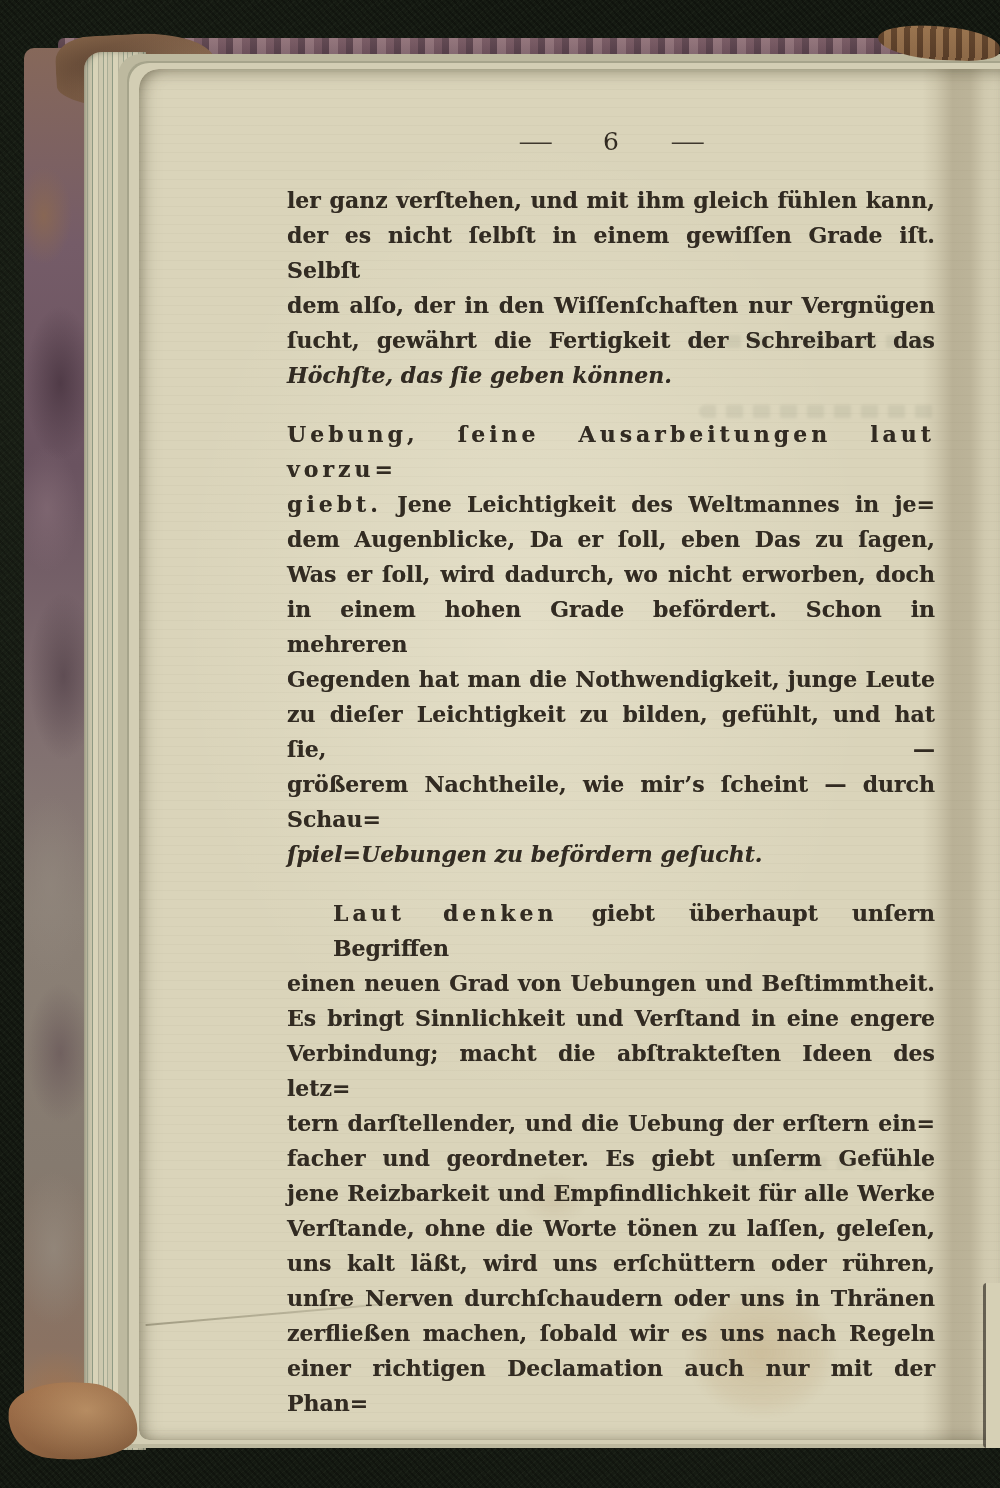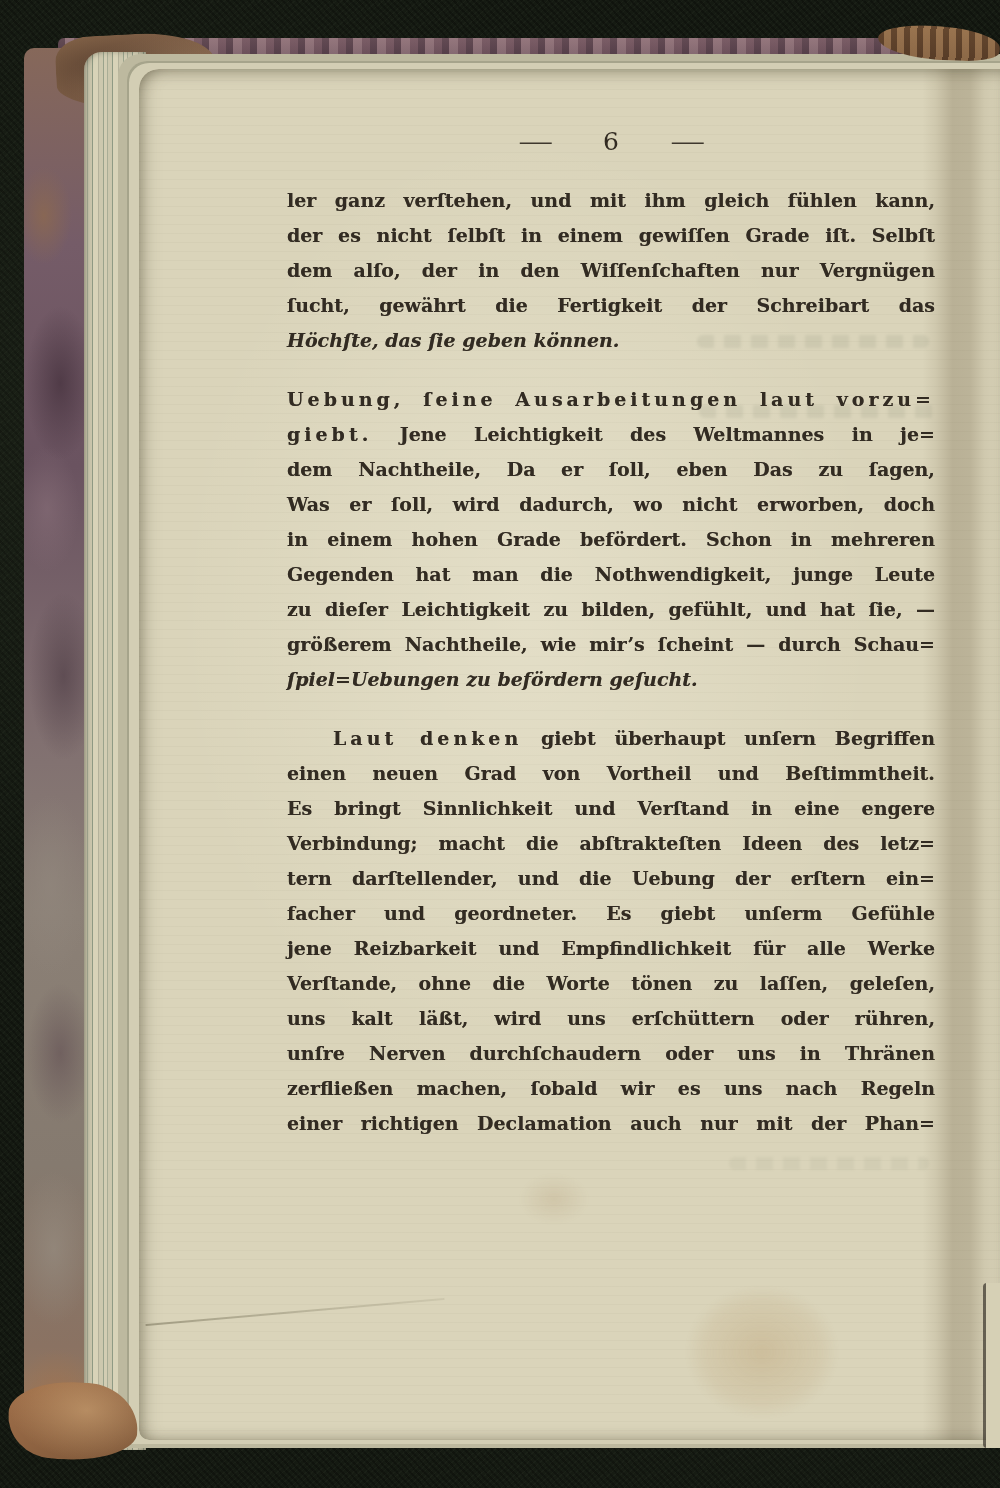--- a/index.html
+++ b/index.html
@@ -140,21 +140,21 @@
   }
   .pg-header{
     display:flex;justify-content:center;align-items:center;gap:56px;
     font-size:25px;line-height:30px;margin-bottom:26px;
     color:var(--ink,#322b22);
   }
   .pg-header .dash{letter-spacing:-1px;transform:scaleX(1.4);opacity:.92;}
   .para{margin:0 0 24px 0;}
   .para:last-child{margin-bottom:0;}
   .line{
-    font-size:19px;line-height:35px;font-weight:700;
+    font-size:22px;line-height:35px;font-weight:700;
     text-align:justify;text-align-last:justify;
     white-space:normal;
     text-shadow:0 0 .5px rgba(50,43,34,.55);
   }
   .line.short{text-align-last:left;font-style:italic;}
   .line.indent{padding-left:46px;}
   .seg.sperr{letter-spacing:4px;}
 </style>
 </head>
 <body>
@@ -185,31 +185,31 @@
   <div class="para">
         <div class="line"><span class="seg">ler ganz verſtehen, und mit ihm gleich fühlen kann,</span></div>
         <div class="line"><span class="seg">der es nicht ſelbſt in einem gewiſſen Grade iſt. Selbſt</span></div>
         <div class="line"><span class="seg">dem alſo, der in den Wiſſenſchaften nur Vergnügen</span></div>
         <div class="line"><span class="seg">ſucht, gewährt die Fertigkeit der Schreibart das</span></div>
         <div class="line short"><span class="seg">Höchſte, das ſie geben können.</span></div>
       </div>
       <div class="para">
         <div class="line"><span class="seg sperr">Uebung, ſeine Ausarbeitungen laut vorzu=</span></div>
         <div class="line"><span class="seg sperr">giebt.</span><span class="seg"> Jene Leichtigkeit des Weltmannes in je=</span></div>
-        <div class="line"><span class="seg">dem Nachtheile, Da er ſoll, eben Das zu ſagen,</span></div>
+        <div class="line"><span class="seg">dem Augenblicke, Da er ſoll, eben Das zu ſagen,</span></div>
         <div class="line"><span class="seg">Was er ſoll, wird dadurch, wo nicht erworben, doch</span></div>
         <div class="line"><span class="seg">in einem hohen Grade befördert. Schon in mehreren</span></div>
         <div class="line"><span class="seg">Gegenden hat man die Nothwendigkeit, junge Leute</span></div>
         <div class="line"><span class="seg">zu dieſer Leichtigkeit zu bilden, gefühlt, und hat ſie, —</span></div>
         <div class="line"><span class="seg">größerem Nachtheile, wie mir’s ſcheint — durch Schau=</span></div>
         <div class="line short"><span class="seg">ſpiel=Uebungen zu befördern geſucht.</span></div>
       </div>
       <div class="para">
         <div class="line indent"><span class="seg sperr">Laut denken</span><span class="seg"> giebt überhaupt unſern Begriffen</span></div>
-        <div class="line"><span class="seg">einen neuen Grad von Vortheil und Beſtimmtheit.</span></div>
+        <div class="line"><span class="seg">einen neuen Grad von Uebungen und Beſtimmtheit.</span></div>
         <div class="line"><span class="seg">Es bringt Sinnlichkeit und Verſtand in eine engere</span></div>
         <div class="line"><span class="seg">Verbindung; macht die abſtrakteſten Ideen des letz=</span></div>
         <div class="line"><span class="seg">tern darſtellender, und die Uebung der erſtern ein=</span></div>
         <div class="line"><span class="seg">facher und geordneter. Es giebt unſerm Gefühle</span></div>
         <div class="line"><span class="seg">jene Reizbarkeit und Empfindlichkeit für alle Werke</span></div>
         <div class="line"><span class="seg">Verſtande, ohne die Worte tönen zu laſſen, geleſen,</span></div>
         <div class="line"><span class="seg">uns kalt läßt, wird uns erſchüttern oder rühren,</span></div>
         <div class="line"><span class="seg">unſre Nerven durchſchaudern oder uns in Thränen</span></div>
         <div class="line"><span class="seg">zerfließen machen, ſobald wir es uns nach Regeln</span></div>
         <div class="line"><span class="seg">einer richtigen Declamation auch nur mit der Phan=</span></div>

